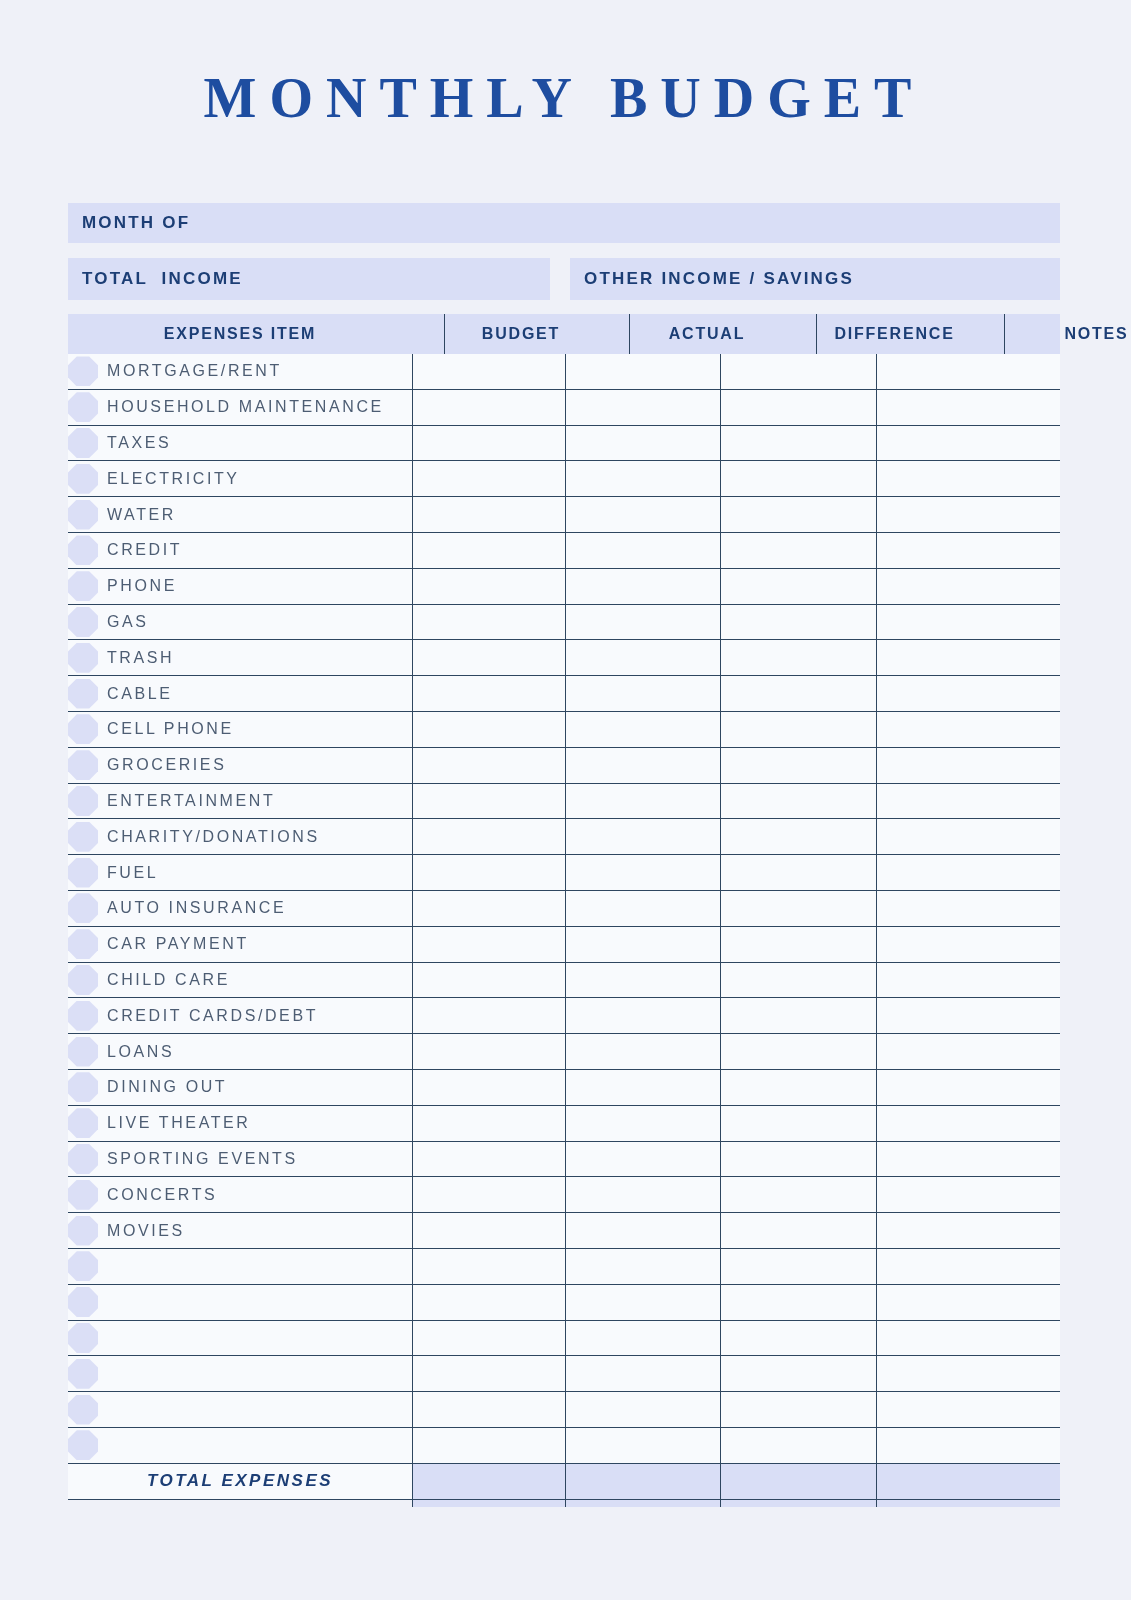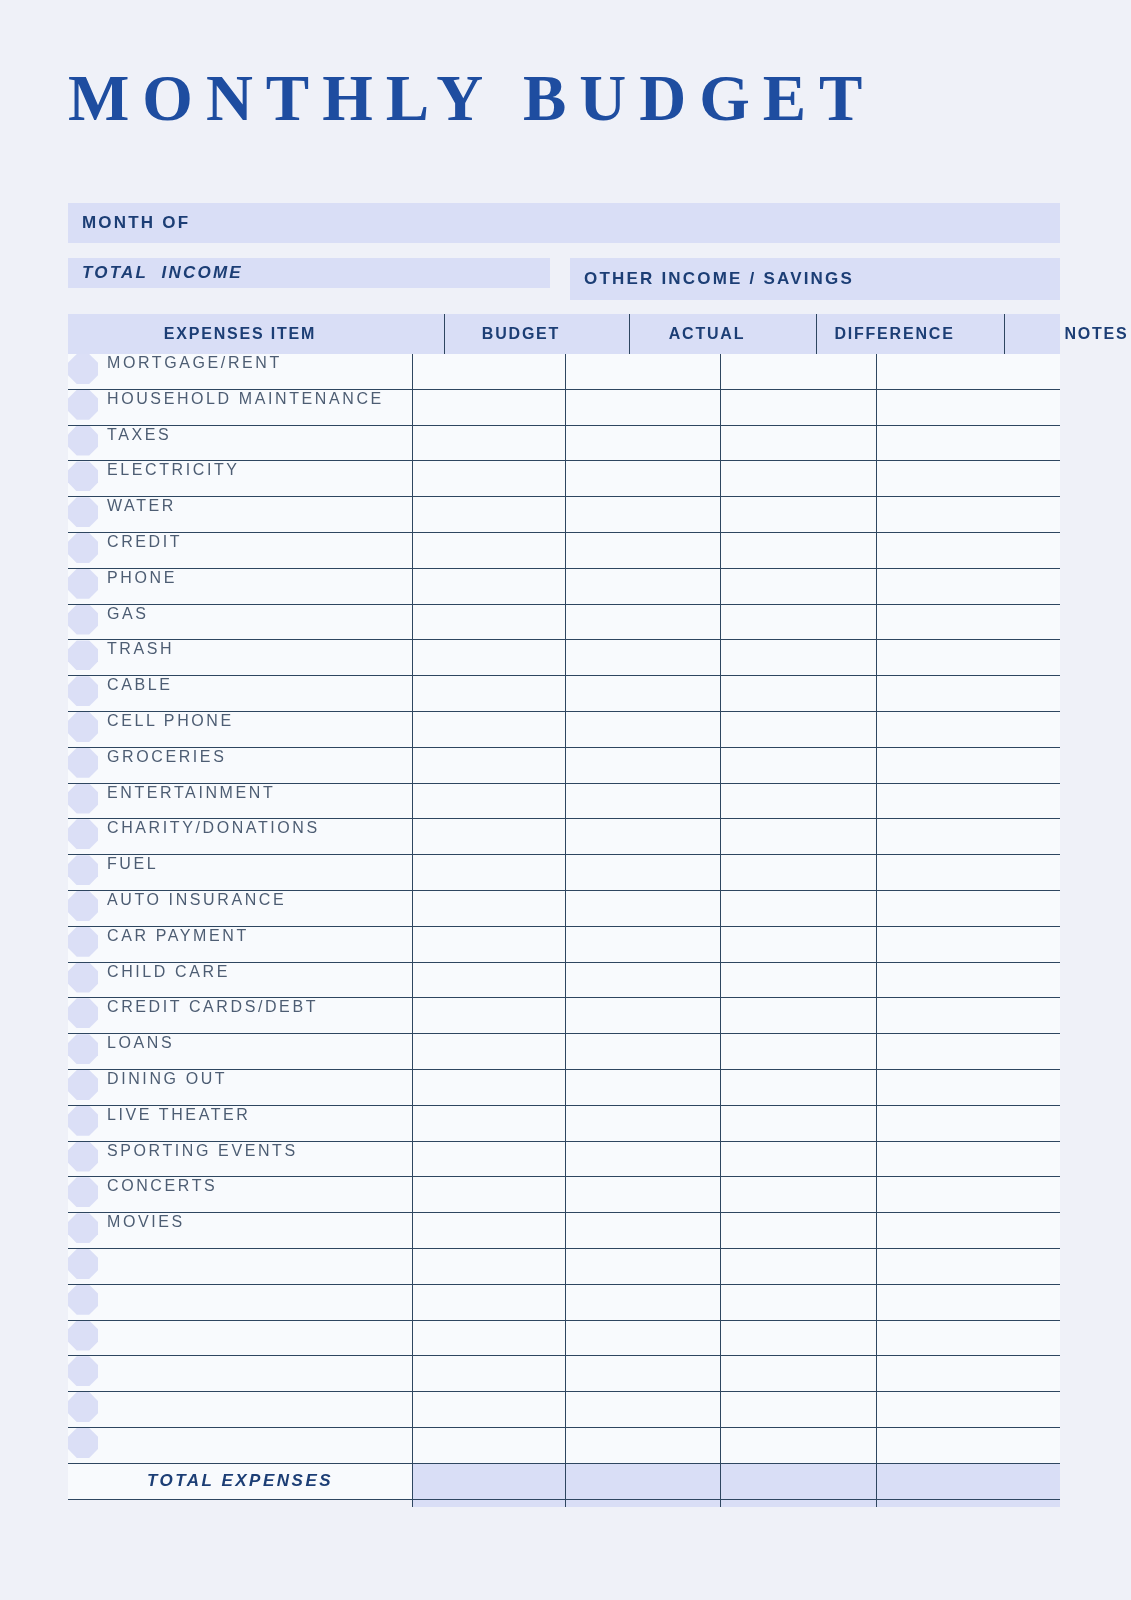--- a/index.html
+++ b/index.html
@@ -4,50 +4,50 @@
 <style>
   :root{
     --page-bg:#eff1f8; --panel-bg:#d9def6; --row-bg:#f8fafd; --line:#2e4660;
     --title-text:#1e4da0; --heading-text:#1c3e75; --item-text:#4d5d73; --bullet:#dbdff6;
   }
   *{margin:0;padding:0;box-sizing:border-box;}
   html,body{width:1131px;background:var(--page-bg);font-family:"Liberation Sans",sans-serif;}
   body{height:1600px;overflow:hidden;}
   .page{width:992px;margin-left:68px;}
   .title{
-    padding-top:52px;text-align:left;font-family:"Liberation Serif",serif;
-    font-size:65px;line-height:92px;font-weight:600;color:var(--title-text);
+    padding-top:52px;text-align:center;font-family:"Liberation Serif",serif;
+    font-size:56px;line-height:92px;font-weight:600;color:var(--title-text);
     letter-spacing:13px;white-space:nowrap;
   }
   .bar{
     background:var(--panel-bg);display:flex;align-items:center;
     padding-left:14px;
   }
   .bar-month{margin-top:59px;height:40px;}
   .income-row{margin-top:15px;display:flex;gap:20px;height:42px;}
-  .bar-income-left{width:482px;height:30px;font-style:italic;}
+  .bar-income-left{width:482px;height:42px;}
   .bar-income-right{flex:1;height:42px;}
   .bar-label{
     font-size:17px;font-weight:bold;color:var(--heading-text);
     letter-spacing:2.2px;white-space:pre;
   }
   .fill{flex:1;align-self:stretch;}
   .budget-table{margin-top:14px;}
   .grid-row{
     display:grid;
     grid-template-columns:344px 153px 155px 156px 184px;
   }
   .header-row{height:40px;background:var(--panel-bg);gap:32px;}
   .header-cell{
     display:flex;align-items:center;justify-content:center;
     font-size:16px;font-weight:bold;color:var(--heading-text);letter-spacing:1.8px;
   }
   .grid-row > div + div{border-left:1.6px solid var(--line);}
   .body-row{height:35.8px;background:var(--row-bg);border-bottom:1.6px solid var(--line);}
-  .label-cell{display:flex;padding-left:0;}
+  .label-cell{display:flex;align-items:center;padding-left:0;}
   .octagon{
     width:30px;height:30px;flex:0 0 30px;background:var(--bullet);
     clip-path:polygon(29.3% 0,70.7% 0,100% 29.3%,100% 70.7%,70.7% 100%,29.3% 100%,0 70.7%,0 29.3%);
   }
   .item-label{
     margin-left:9px;font-size:16px;color:var(--item-text);
     letter-spacing:2.6px;white-space:nowrap;
   }
   .input-cell{background:var(--row-bg);}
   .total-row{height:36px;border-bottom:1.6px solid var(--line);font-style:italic;}

